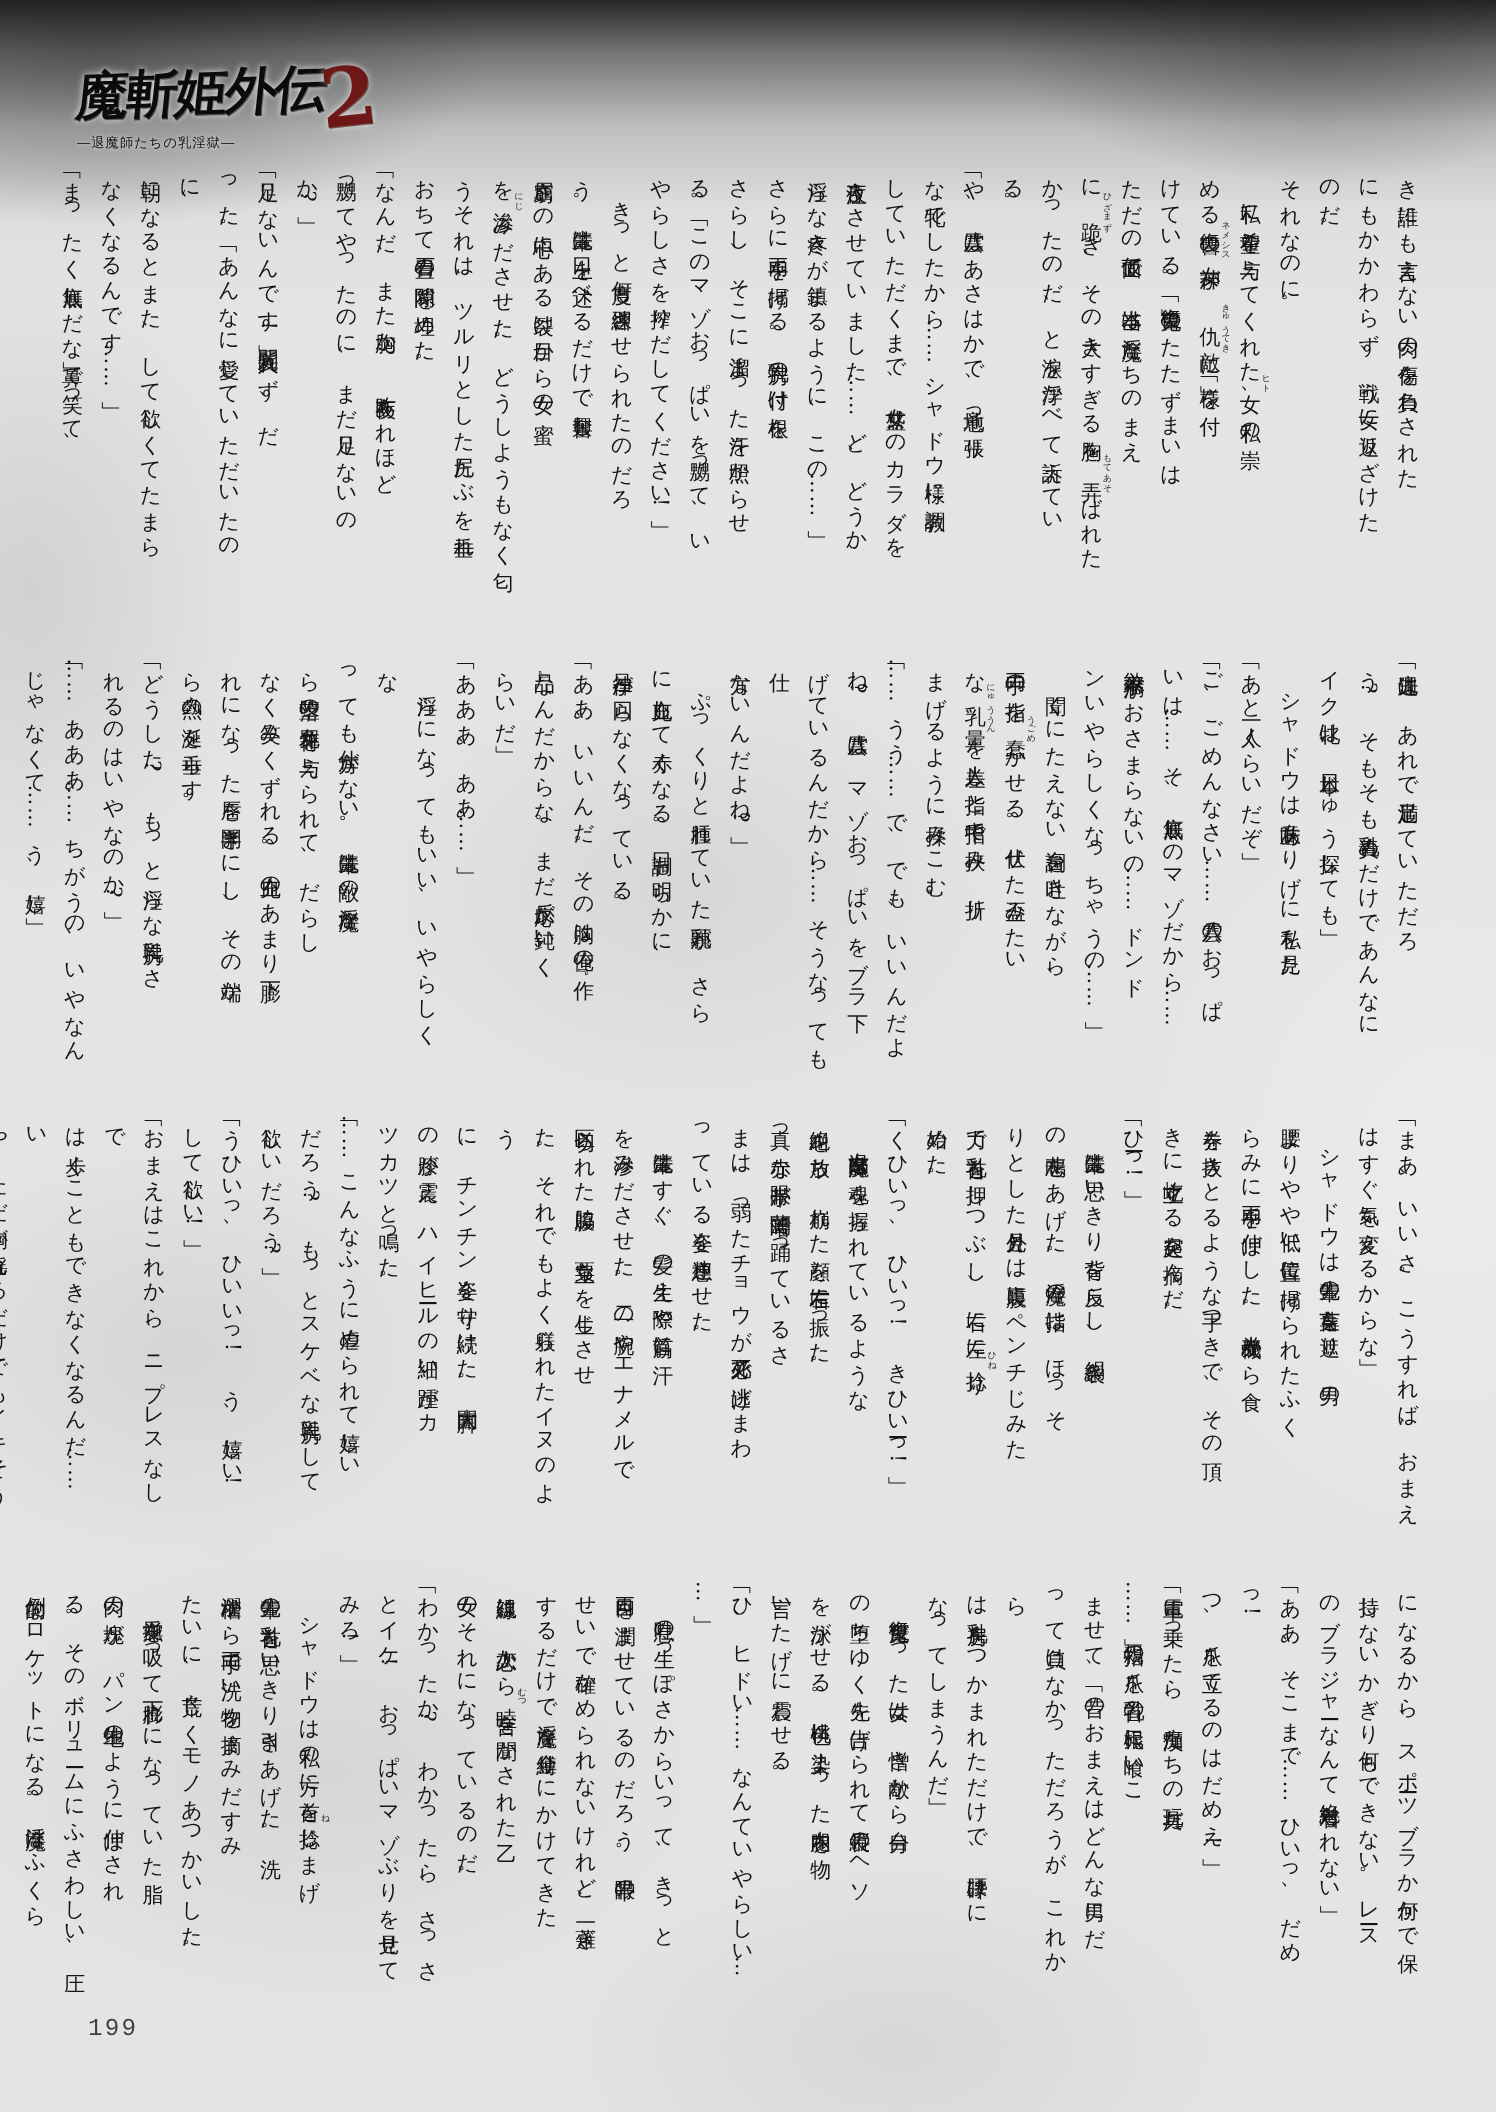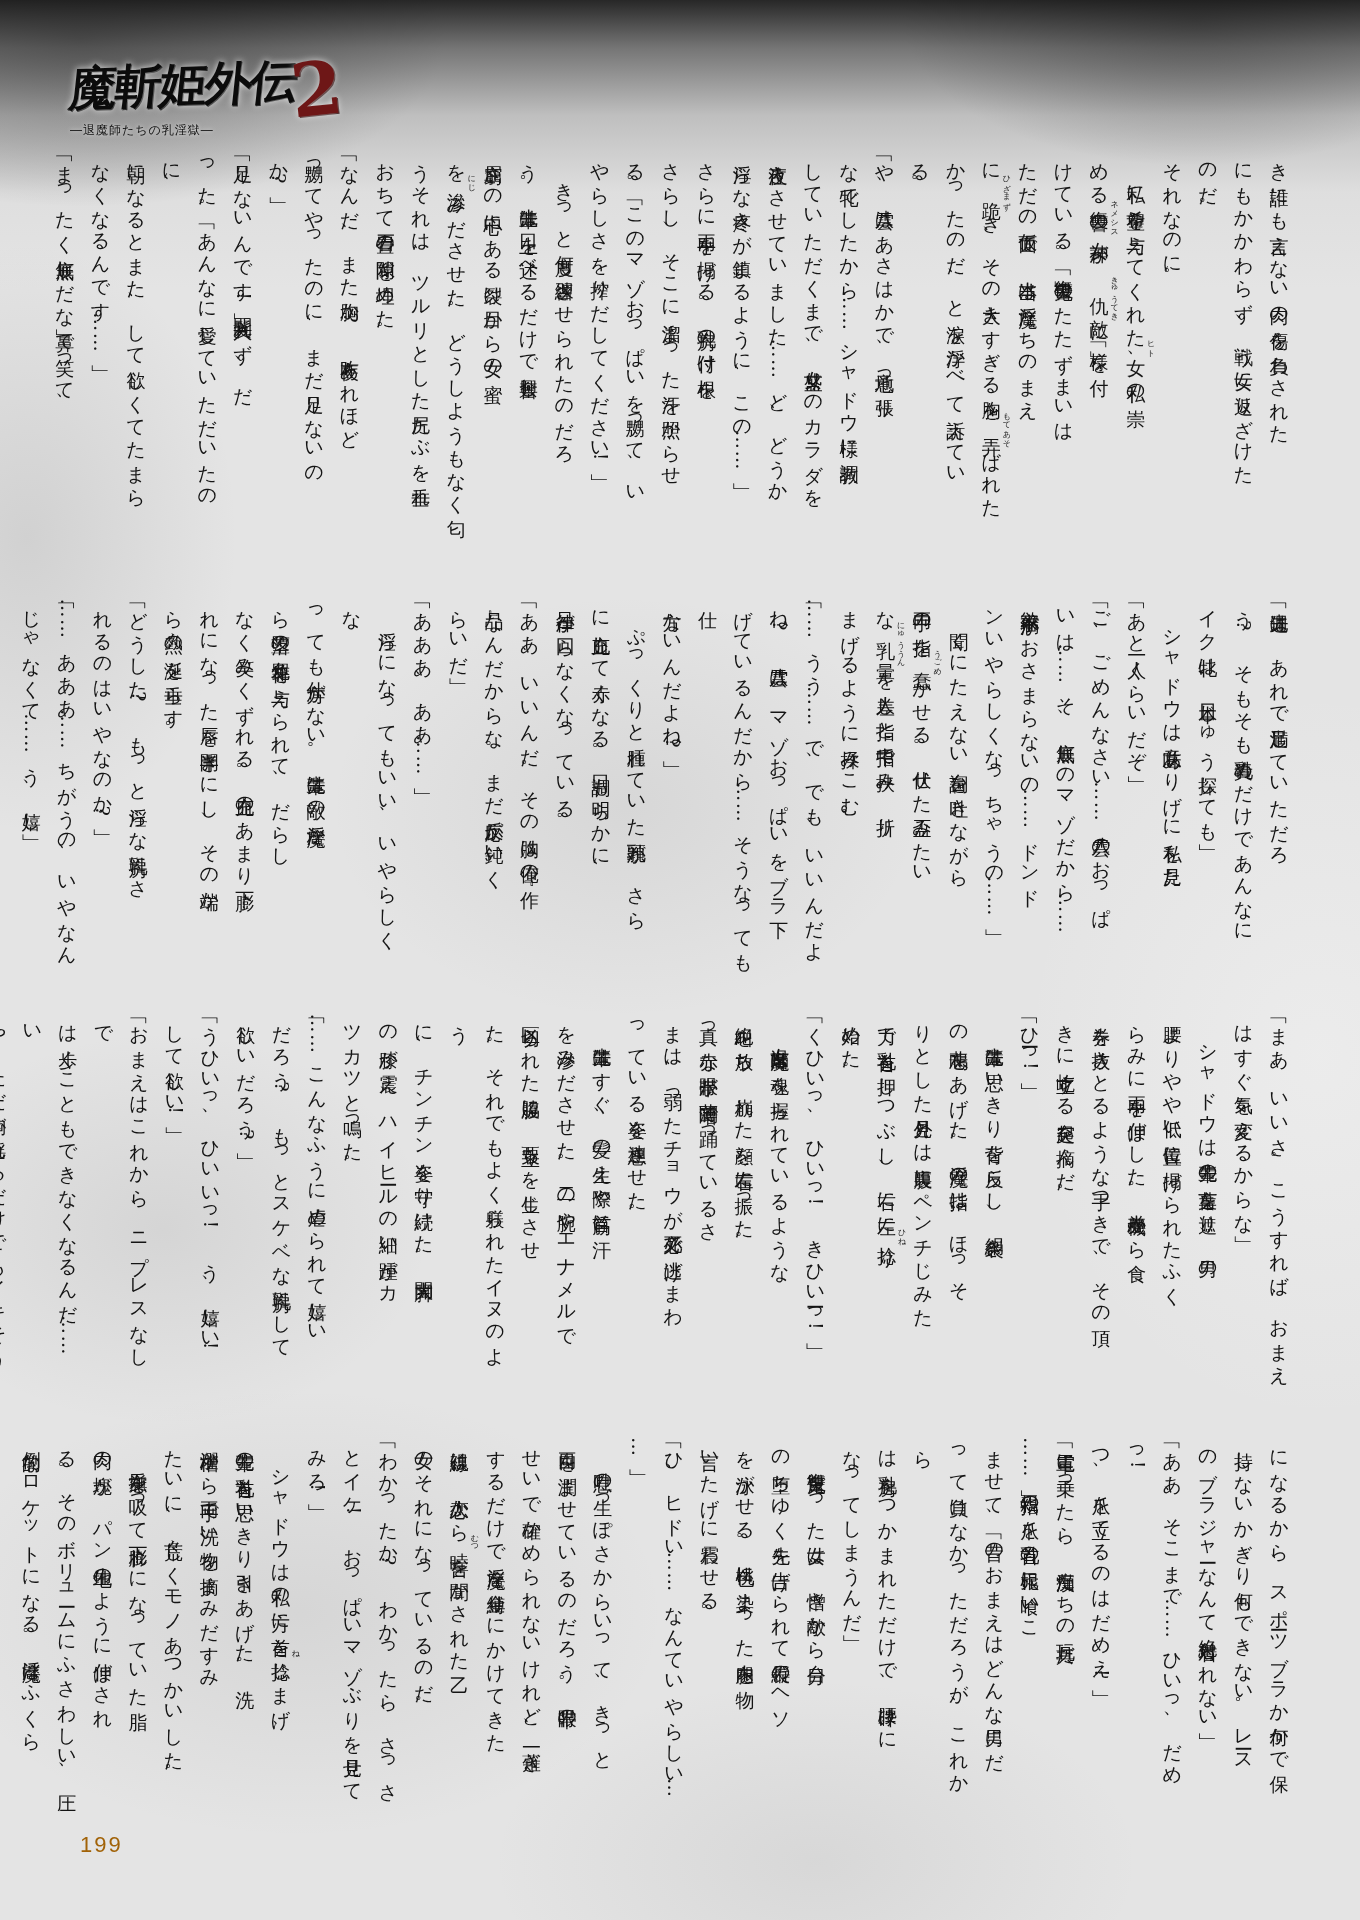--- a/index.html
+++ b/index.html
@@ -41,22 +41,22 @@
     font-size:19px;line-height:35.6px;letter-spacing:1.5px;
     color:#141414;overflow:visible;
   }
   .band p.col{margin:0;padding:0;}
   ruby rt{font-size:8px;letter-spacing:0;color:#222;}
   .band-1{top:150px;}
   .band-2{top:597px;}
   .band-3{top:1012px;}
   .band-4{top:1437px;}
   .page-number{
-    position:absolute;left:80px;top:1832px;font-size:22px;color:#a16207;
-    letter-spacing:2px;font-family:Liberation Sans, sans-serif;
+    position:absolute;left:80px;top:1832px;font-size:22px;color:#404040;
+    letter-spacing:2px;font-family:Liberation Mono, monospace;
   }
 </style>
 </head>
 <body>
 
 <div class="logo">
   <div class="logo-main">
     <span class="logo-title">魔斬姫外伝</span><span class="logo-number">2</span>
   </div>
   <div class="logo-subtitle">―退魔師たちの乳淫獄―</div>

